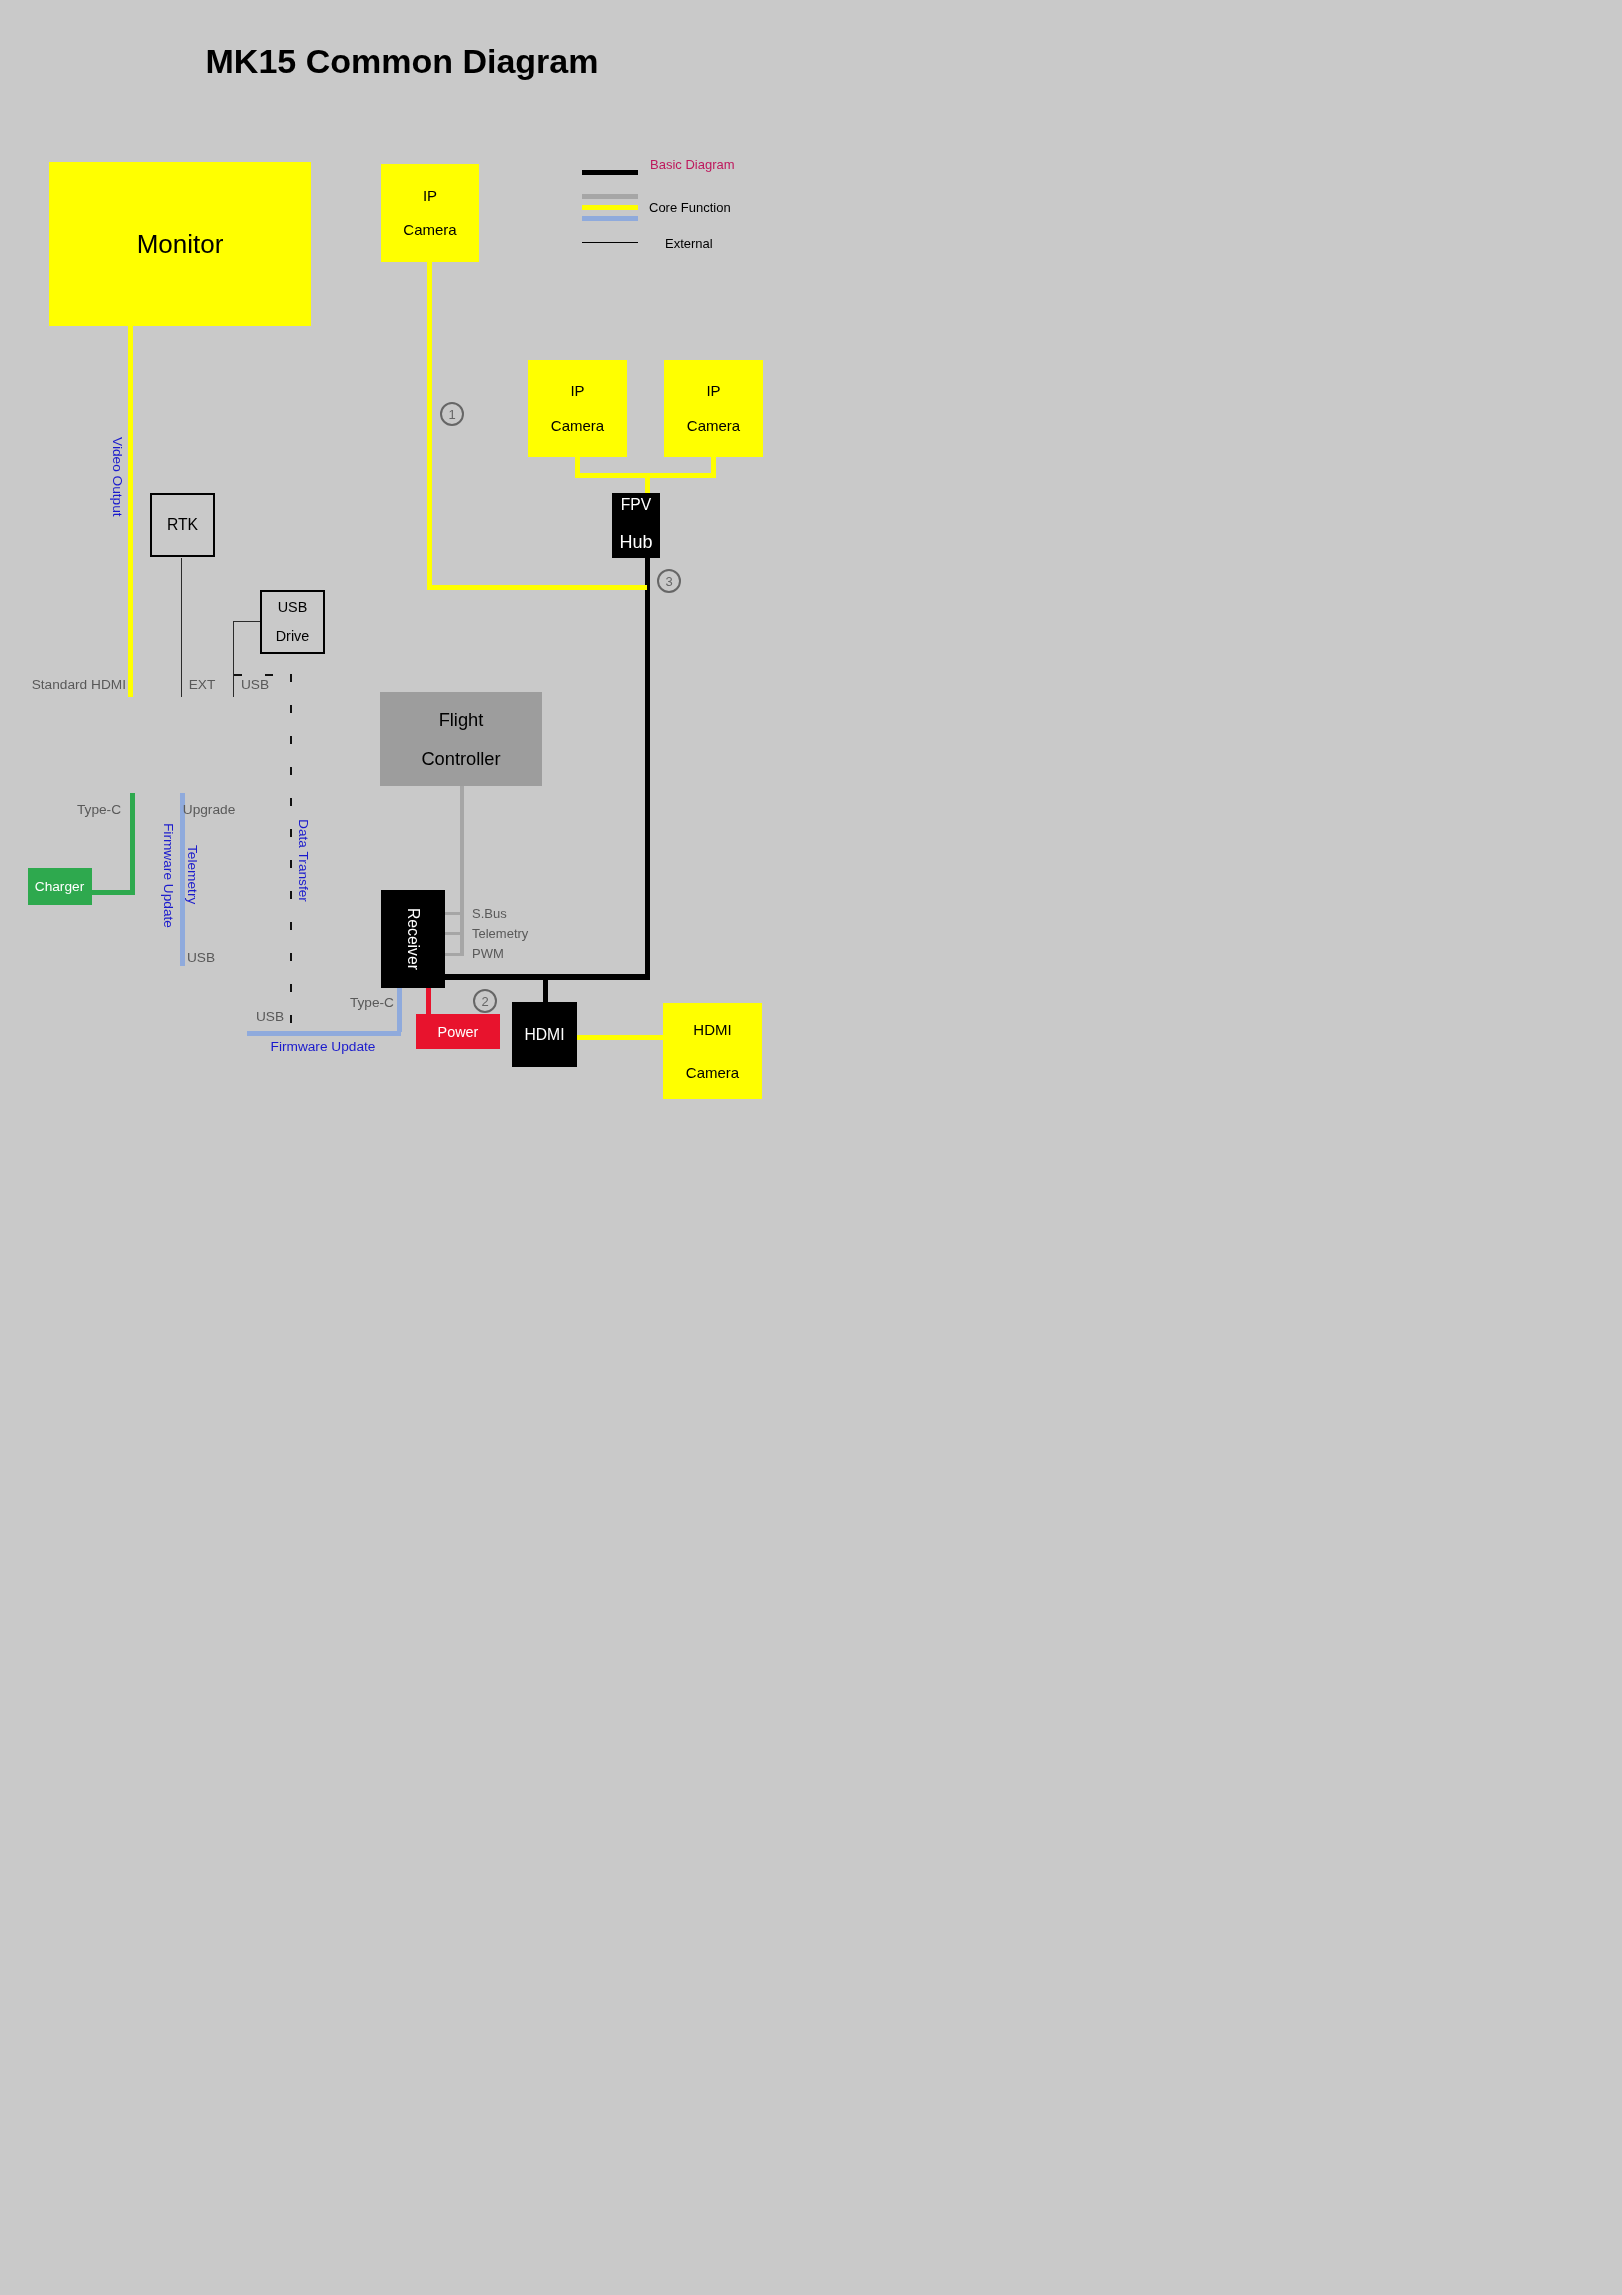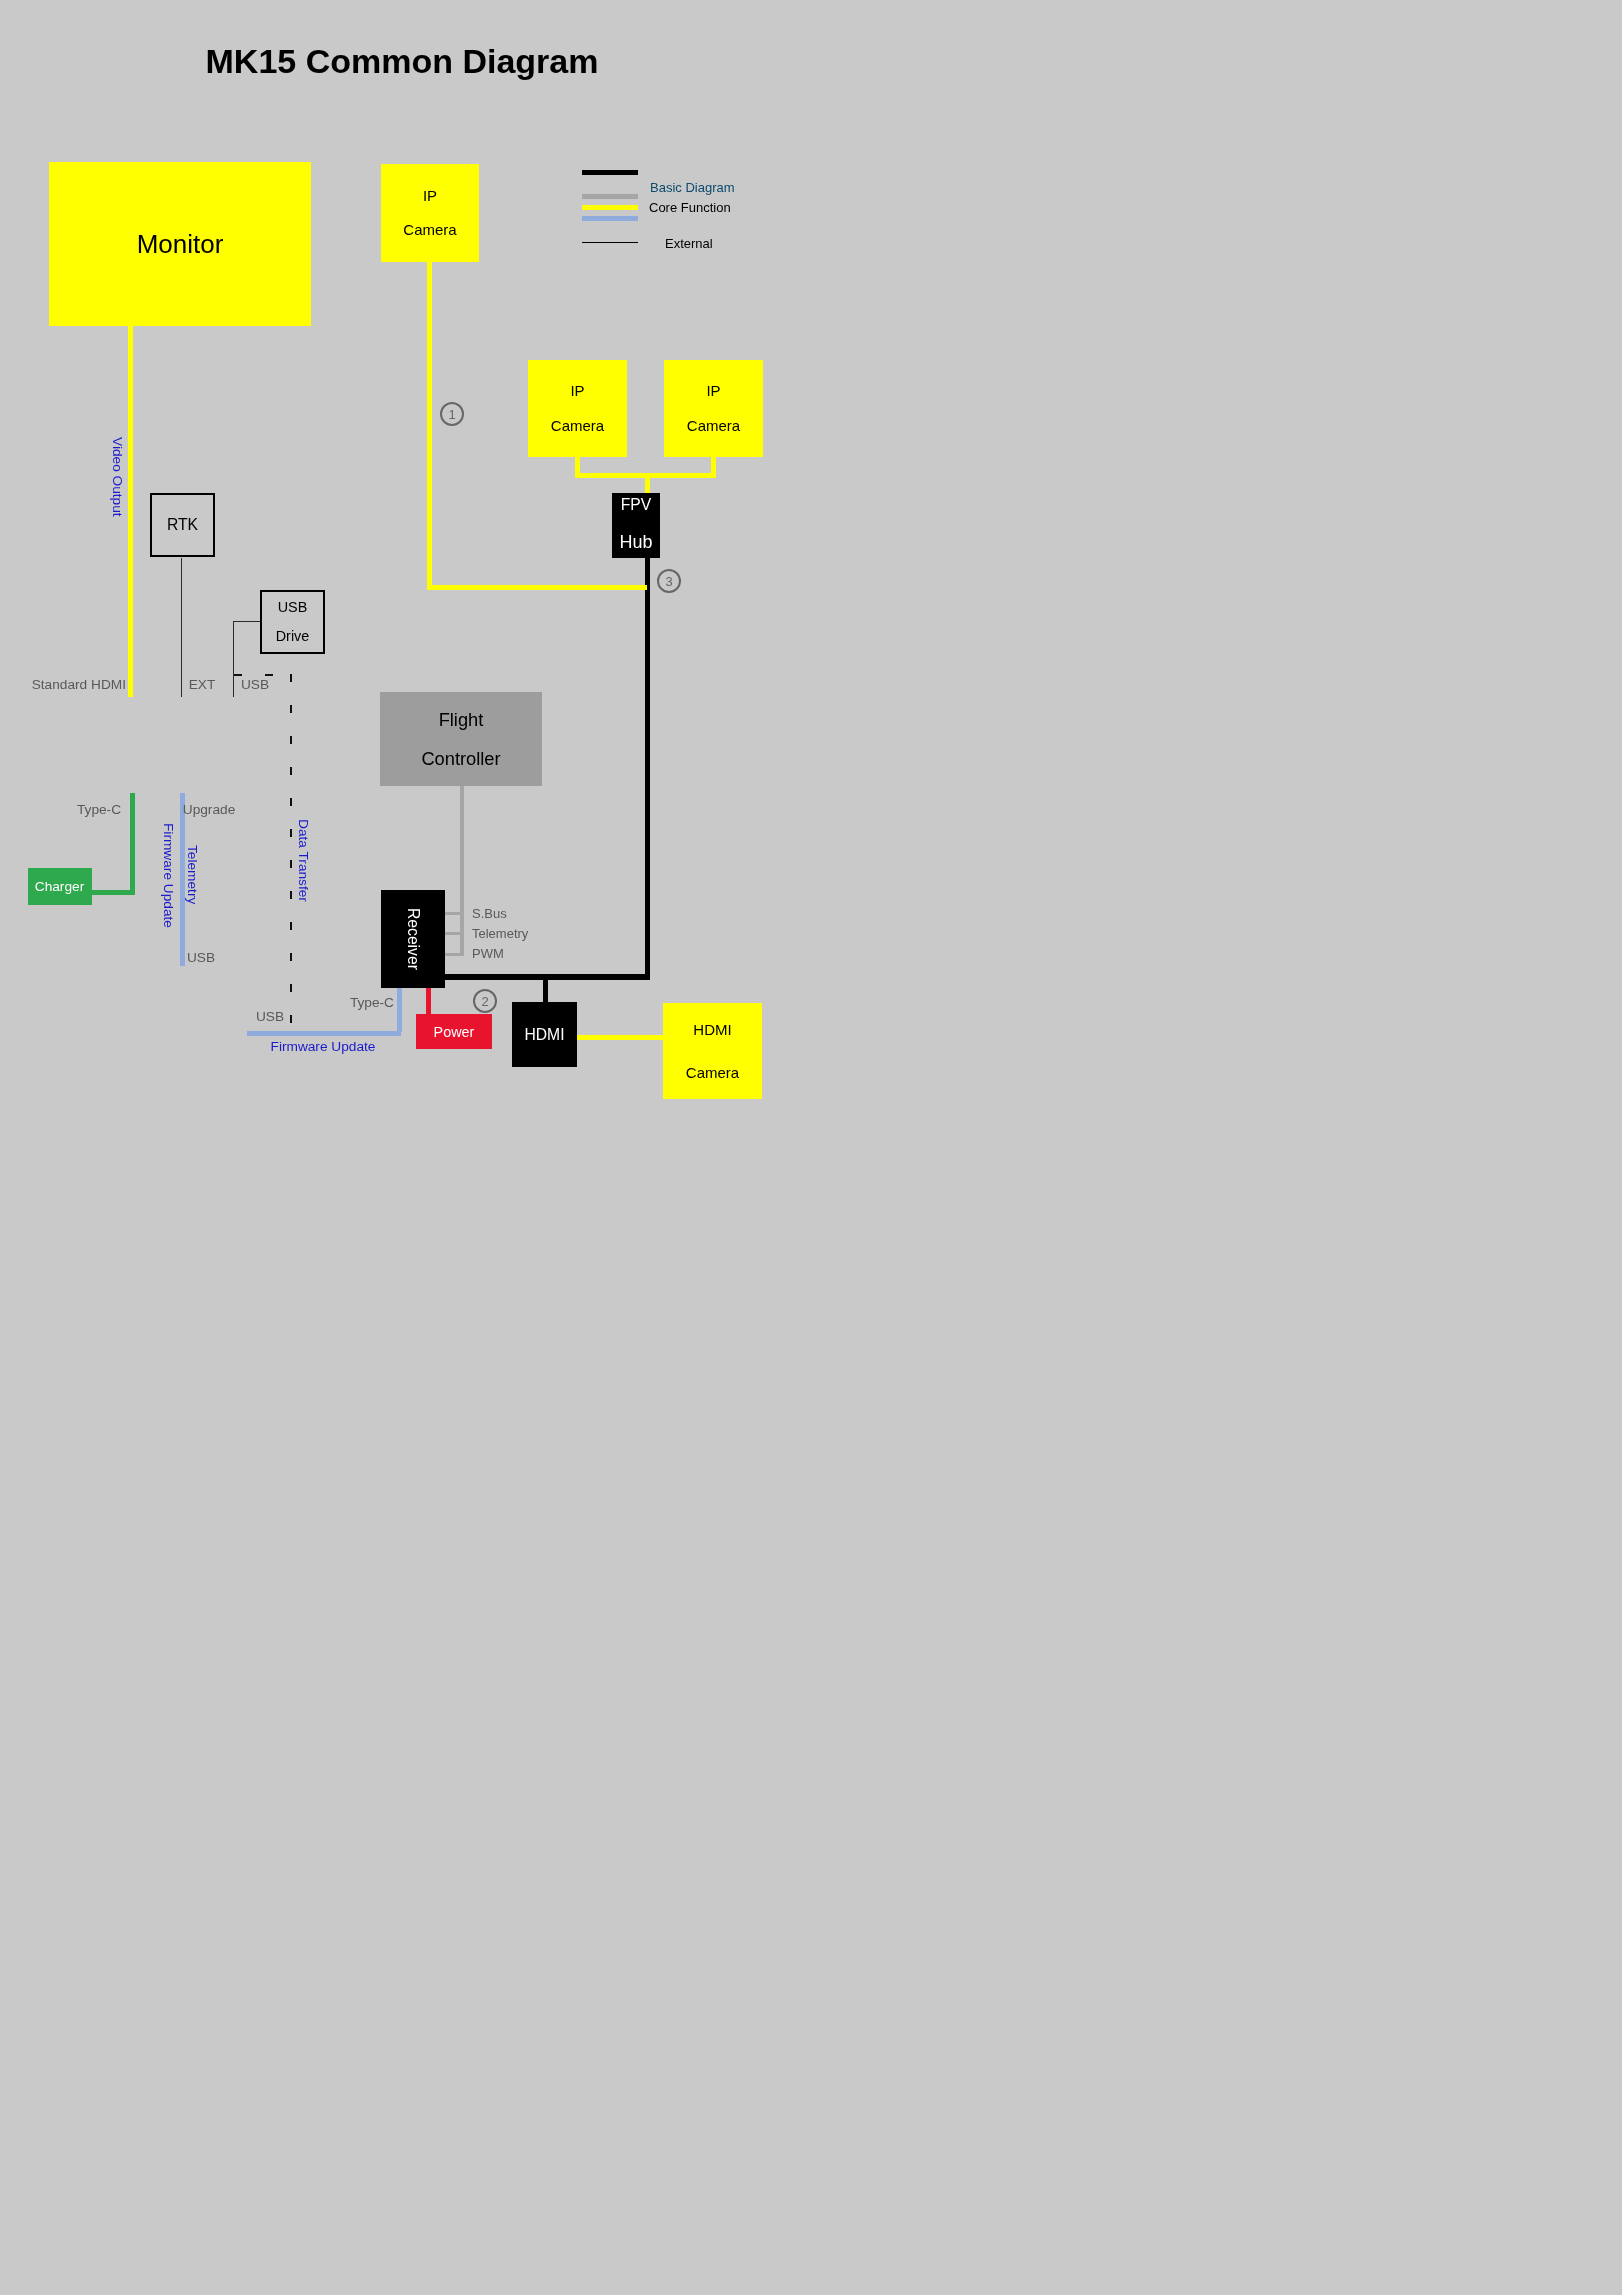--- a/index.html
+++ b/index.html
@@ -20,21 +20,21 @@
   .dashh{background:repeating-linear-gradient(90deg,#111 0 7.9px,transparent 7.9px 31px);}
 </style>
 </head>
 <body>
 
 <div id="canvas">
 
   <div class="abs ctr" style="left:402px;top:61px;font-size:34px;font-weight:bold;color:#000;">MK15 Common Diagram</div>
 
   <div class="wire" style="left:582px;top:170px;width:56px;height:4.6px;background:#000;"></div>
-  <div class="abs vctr" style="left:650px;top:187px;font-size:13px;color:#0c4a6e;">Basic Diagram</div>
+  <div class="abs vctr" style="left:650px;top:164px;font-size:13px;color:#be185d;">Basic Diagram</div>
   <div class="wire" style="left:582px;top:194px;width:56px;height:4.6px;background:#a6a6a6;"></div>
   <div class="wire" style="left:582px;top:205px;width:56px;height:4.6px;background:#ffff00;"></div>
   <div class="wire" style="left:582px;top:216px;width:56px;height:4.6px;background:#8faadc;"></div>
   <div class="abs vctr" style="left:649px;top:207px;font-size:13px;color:#000;">Core Function</div>
   <div class="wire" style="left:582px;top:242px;width:56px;height:1.3px;background:#000;"></div>
   <div class="abs vctr" style="left:665px;top:243px;font-size:13px;color:#000;">External</div>
 
   <div class="wire" style="left:128px;top:325px;width:4.6px;height:372px;background:#ffff00;"></div>
 
   <div class="wire" style="left:181px;top:558px;width:1.3px;height:139px;background:#2b2b2b;"></div>
@@ -115,21 +115,21 @@
 
   <div class="box" style="left:380px;top:692px;width:162px;height:94px;background:#9d9d9d;">
     <span style="font-size:18.3px;line-height:2.15;color:#000;">Flight</span>
     <span style="font-size:18.3px;line-height:2.15;color:#000;">Controller</span>
   </div>
 
   <div class="box" style="left:381px;top:890px;width:64px;height:98px;background:#000;">
     <span class="vtext" style="font-size:15.7px;color:#fff;">Receiver</span>
   </div>
 
-  <div class="box" style="left:416px;top:1014px;width:76px;height:35px;background:#e8132d;">
+  <div class="box" style="left:416px;top:1014px;width:84px;height:35px;background:#e8132d;">
     <span style="font-size:14.4px;color:#fff;">Power</span>
   </div>
 
   <div class="box" style="left:512px;top:1002px;width:65px;height:65px;background:#000;">
     <span style="font-size:15.7px;color:#fff;">HDMI</span>
   </div>
 
   <div class="box" style="left:663px;top:1003px;width:99px;height:96px;background:#ffff00;">
     <span style="font-size:15px;line-height:2.9;color:#000;">HDMI</span>
     <span style="font-size:15px;line-height:2.9;color:#000;">Camera</span>

